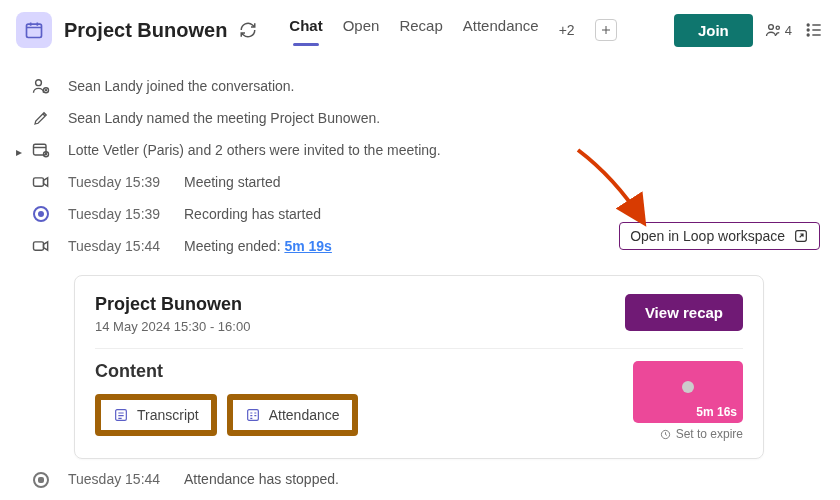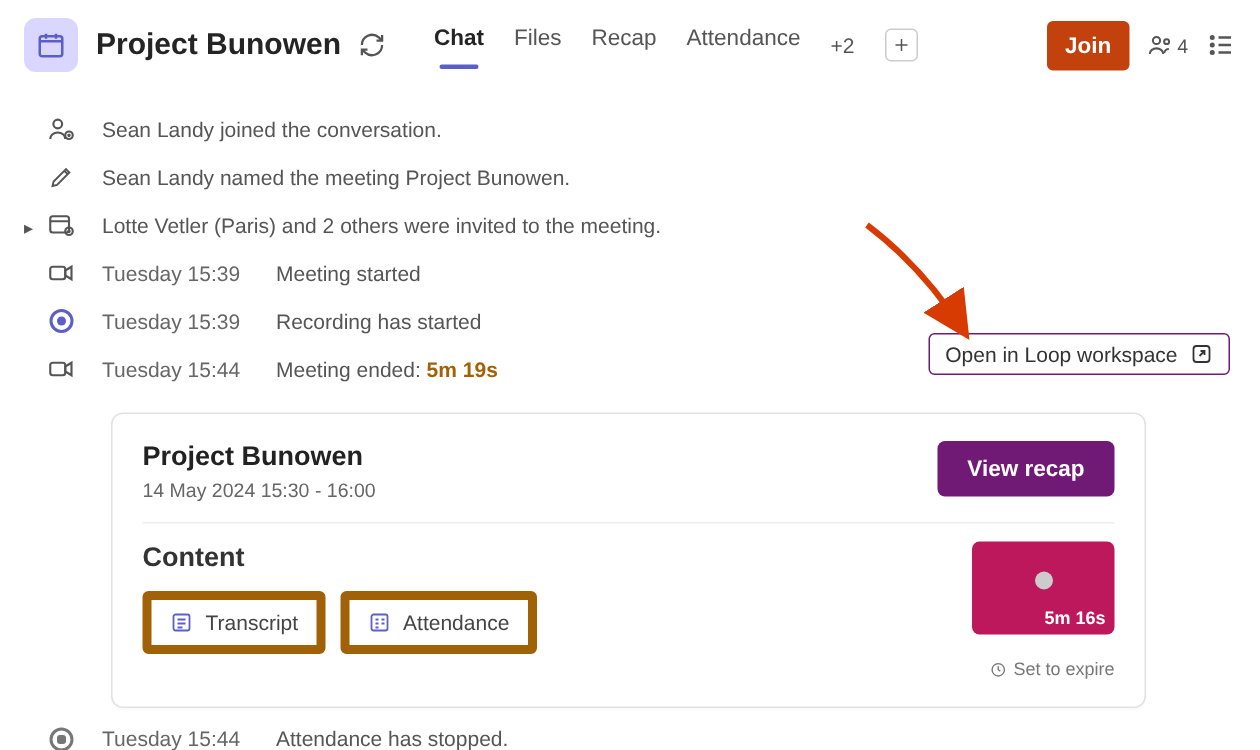--- a/index.html
+++ b/index.html
@@ -8,55 +8,55 @@
   .app-icon { width: 36px; height: 36px; border-radius: 8px; background: #d9d6ff; display: flex; align-items: center; justify-content: center; color: #5b5fc7; }
   .title { font-size: 20px; font-weight: 700; }
   .sync-icon { color: #555; display: flex; }
   .tabs { display: flex; align-items: center; gap: 20px; margin-left: 20px; }
   .tab { font-size: 15px; color: #555; cursor: pointer; padding-bottom: 10px; position: relative; }
   .tab.active { color: #242424; font-weight: 600; }
   .tab.active::after { content: ""; position: absolute; left: 10%; right: 10%; bottom: -2px; height: 3px; background: #5b5fc7; border-radius: 2px; }
   .tab-more { color: #555; font-size: 14px; }
   .tab-add { display: flex; align-items: center; justify-content: center; width: 22px; height: 22px; border: 1px solid #ccc; border-radius: 4px; color: #555; font-size: 15px; cursor: pointer; }
   .spacer { flex: 1; }
-  .join-btn { background: #c2410c; color: #fff; border: none; border-radius: 4px; font-size: 15px; font-weight: 600; padding: 8px 12px; cursor: pointer; }
+  .join-btn { background: #0f766e; color: #fff; border: none; border-radius: 4px; font-size: 15px; font-weight: 600; padding: 8px 24px; cursor: pointer; }
   .people-cnt { display: flex; align-items: center; gap: 2px; color: #555; font-size: 13px; }
   .list-toggle { color: #555; display: flex; }
   .header-divider { height: 1px; background: transparent; margin-top: 2px; }
 
   .feed { padding: 14px 20px 0 30px; }
   .row { display: flex; align-items: center; gap: 16px; font-size: 14px; color: #555; margin: 10px 0; line-height: 1.3; position: relative; }
   .row .ico { width: 22px; height: 22px; flex: 0 0 22px; display: flex; align-items: center; justify-content: center; color: #555; }
   .row .ts { width: 100px; flex: 0 0 100px; color: #666; }
   .row .tx { color: #555; }
-  .row .tx b { color: #a16207; font-weight: 600; }
+  .row .tx b { color: #3b82f6; font-weight: 600; text-decoration: underline; }
   .caret { position: absolute; left: -14px; top: 6px; color: #555; font-size: 12px; }
   .rec-dot { width: 16px; height: 16px; border: 2px solid #5b5fc7; border-radius: 50%; position: relative; }
   .rec-dot::after { content: ""; position: absolute; inset: 3px; background: #5b5fc7; border-radius: 50%; }
   .stop-square { width: 16px; height: 16px; border: 2px solid #777; border-radius: 50%; position: relative; }
   .stop-square::after { content: ""; position: absolute; inset: 3px; background: #777; border-radius: 2px; }
 
   .open-loop { position: absolute; right: 20px; top: 222px; display: flex; align-items: center; gap: 8px; border: 1px solid #701a75; border-radius: 4px; padding: 5px 10px; font-size: 14px; color: #333; background: #fff; cursor: pointer; }
   .open-loop .ext { display:flex; }
 
   .card { margin: 18px 0 6px 44px; width: 690px; border: 1px solid #e2e2e2; border-radius: 8px; padding: 18px 20px 14px 20px; box-shadow: 0 1px 2px rgba(0,0,0,0.03); position: relative; }
   .card-head { display: flex; justify-content: space-between; align-items: flex-start; padding-bottom: 14px; border-bottom: 1px solid #eee; }
   .card-title { font-size: 18px; font-weight: 700; color: #222; }
   .card-sub { font-size: 13px; color: #666; margin-top: 4px; }
   .recap-btn { background: #701a75; color: #fff; border: none; border-radius: 5px; font-size: 15px; font-weight: 600; padding: 10px 20px; cursor: pointer; }
   .card-body { padding-top: 12px; display: flex; align-items: flex-start; justify-content: space-between; }
   .content-label { font-size: 18px; font-weight: 600; color: #333; margin-bottom: 12px; }
   .chips { display: flex; gap: 10px; }
   .chip { display: flex; align-items: center; gap: 8px; border: 6px solid #a16207; border-radius: 4px; padding: 7px 12px; font-size: 14px; color: #444; cursor: pointer; background: #fff; }
   .chip .ci { color: #5b5fc7; display:flex; }
   .thumb-wrap { text-align: right; }
-  .thumb { width: 95px; height: 62px; background: #be185d; border-radius: 5px; position: relative; overflow: hidden; }
+  .thumb { width: 110px; height: 62px; background: #ec4899; border-radius: 5px; position: relative; overflow: hidden; }
   .thumb .dot { position: absolute; top: 20px; left: 50%; transform: translateX(-50%); width: 12px; height: 12px; background: #ccc; border-radius: 50%; }
   .thumb .dur { position: absolute; right: 6px; bottom: 4px; color: #fff; font-size: 12px; font-weight: 600; }
-  .expire { font-size: 12px; color: #777; display: inline-flex; align-items: center; gap: 5px; margin-top: 16px; }
+  .expire { font-size: 12px; color: #777; display: inline-flex; align-items: center; gap: 5px; margin-top: 4px; }
 
   .arrow { position: absolute; left: 560px; top: 138px; pointer-events: none; z-index: 5; }
 </style>
 </head>
 <body>
 
 <div class="header">
   <div class="app-icon">
     <svg width="20" height="20" viewBox="0 0 24 24" fill="none" stroke="currentColor" stroke-width="2">
         <rect x="3" y="5" width="18" height="16" rx="2"></rect>
@@ -64,21 +64,21 @@
       </svg>
   </div>
   <div class="title">Project Bunowen</div>
   <div class="sync-icon">
     <svg width="18" height="18" viewBox="0 0 24 24" fill="none" stroke="currentColor" stroke-width="2">
         <path d="M3 12a9 9 0 0 1 15-6.7L21 8M21 3v5h-5M21 12a9 9 0 0 1-15 6.7L3 16M3 21v-5h5"></path>
       </svg>
   </div>
   <div class="tabs">
     <div class="tab active">Chat</div>
-    <div class="tab">Files</div>
+    <div class="tab">Open</div>
     <div class="tab">Recap</div>
     <div class="tab">Attendance</div>
     <div class="tab-more">+2</div>
     <div class="tab-add">
       <svg width="12" height="12" viewBox="0 0 24 24" fill="none" stroke="currentColor" stroke-width="2">
           <path d="M12 4v16M4 12h16"></path>
         </svg>
     </div>
   </div>
   <div class="spacer"></div>

